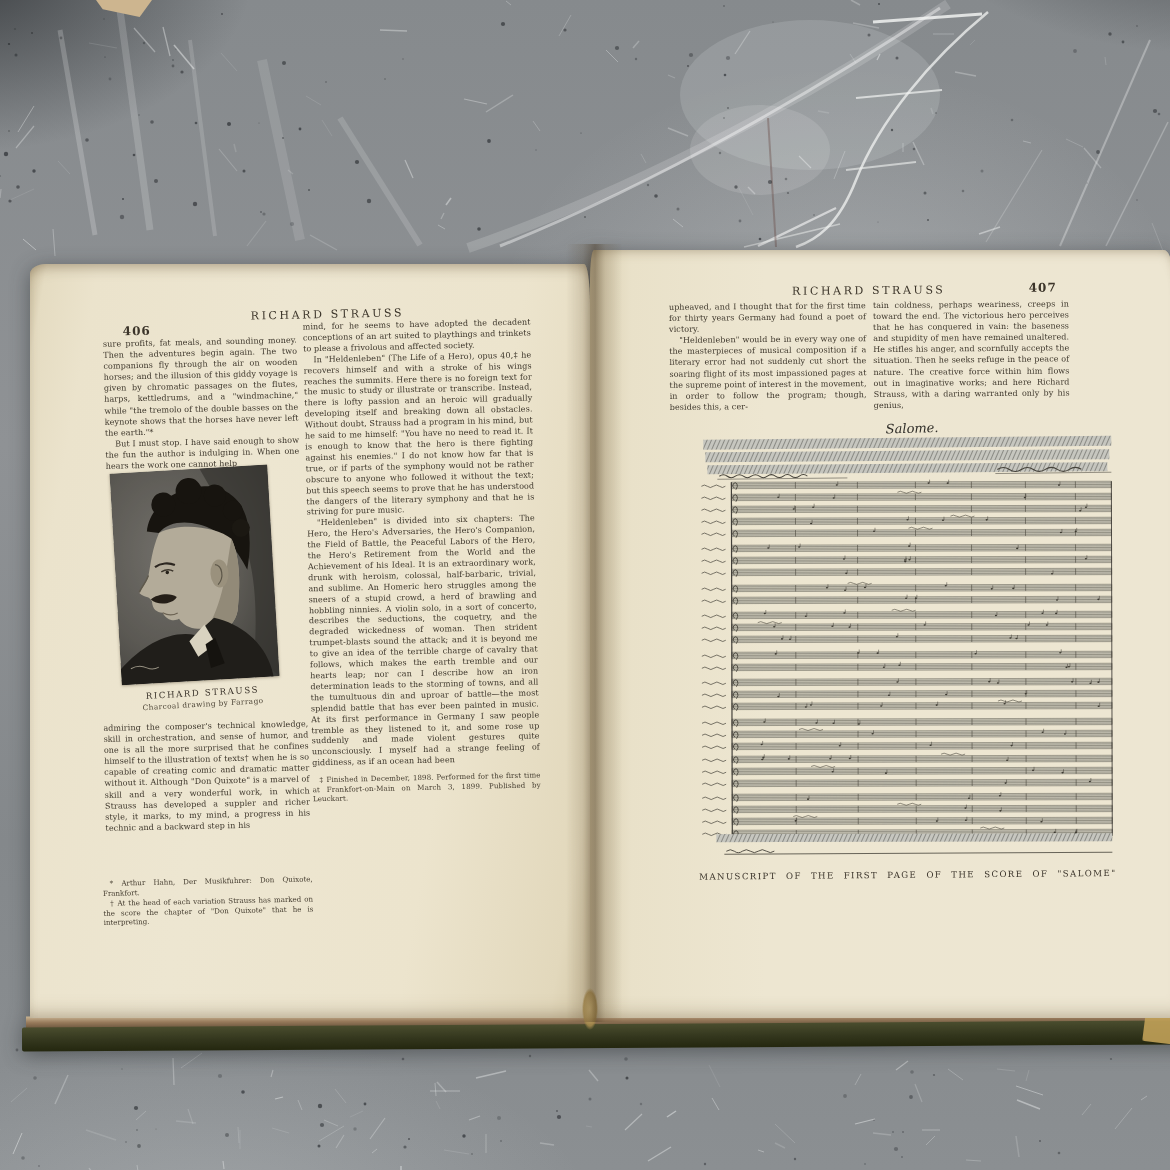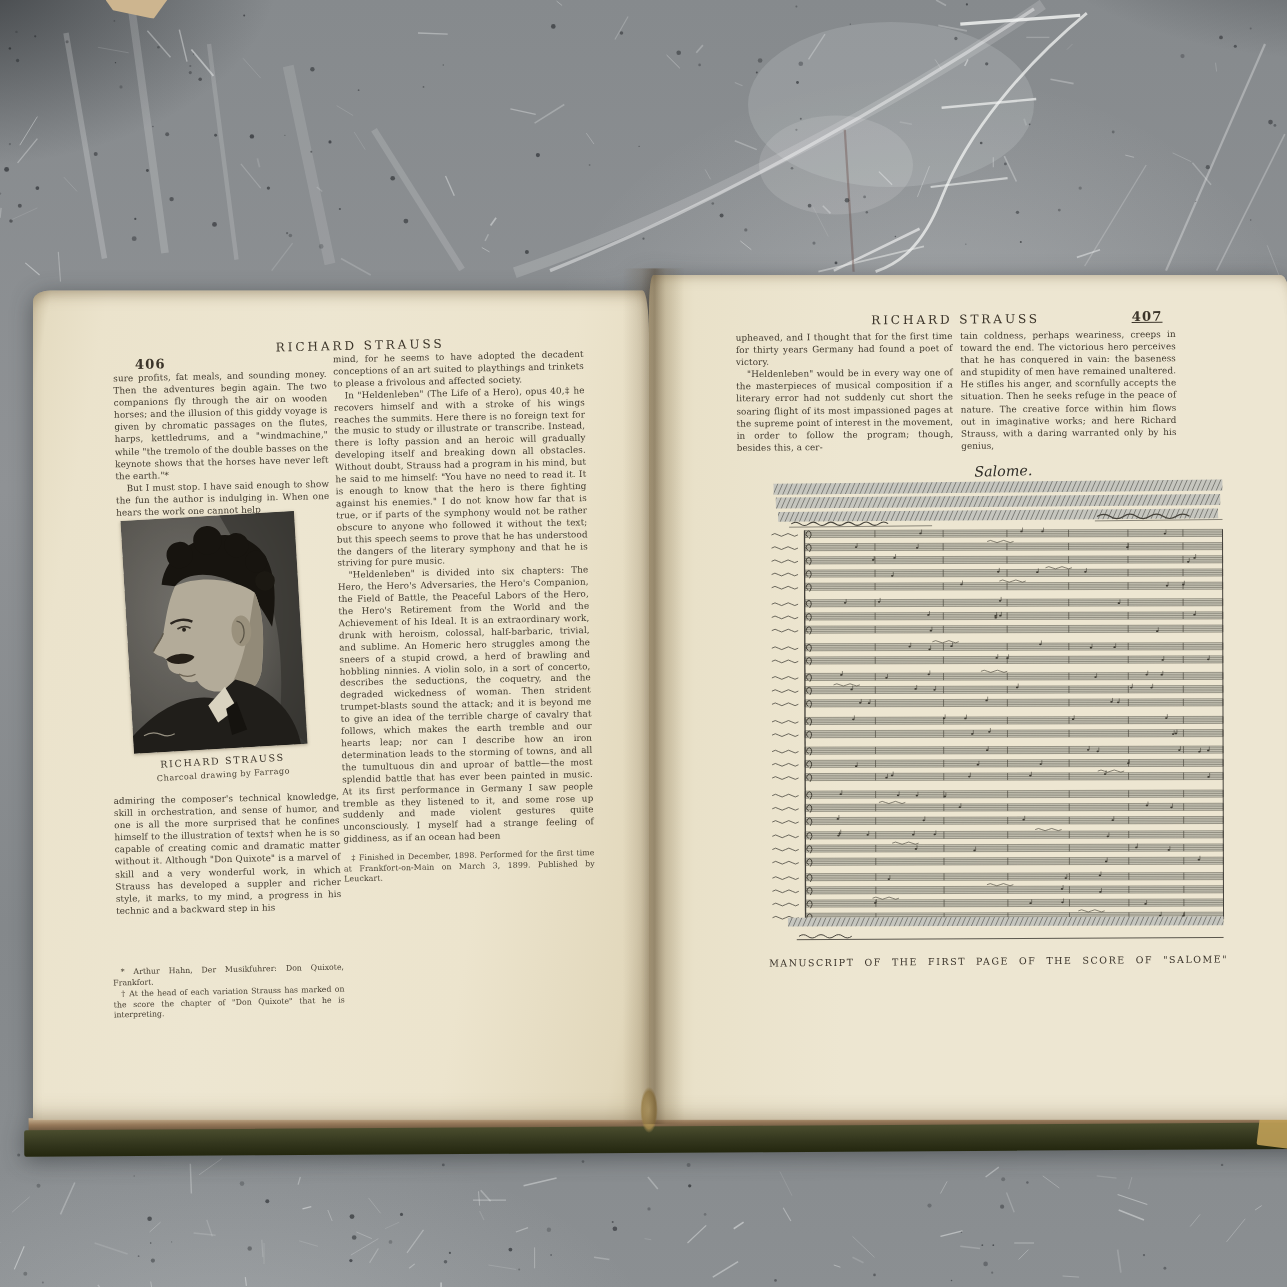--- a/index.html
+++ b/index.html
@@ -422,21 +422,21 @@
       <div class="bt c2" style="left:284px;top:78px;width:228px;">
         <p>mind, for he seems to have adopted the decadent conceptions of an art suited to playthings and trinkets to please a frivolous and affected society.</p>
         <p>In "Heldenleben" (The Life of a Hero), opus 40,‡ he recovers himself and with a stroke of his wings reaches the summits. Here there is no foreign text for the music to study or illustrate or transcribe. Instead, there is lofty passion and an heroic will gradually developing itself and breaking down all obstacles. Without doubt, Strauss had a program in his mind, but he said to me himself: "You have no need to read it. It is enough to know that the hero is there fighting against his enemies." I do not know how far that is true, or if parts of the symphony would not be rather obscure to anyone who followed it without the text; but this speech seems to prove that he has understood the dangers of the literary symphony and that he is striving for pure music.</p>
         <p>"Heldenleben" is divided into six chapters: The Hero, the Hero's Adversaries, the Hero's Companion, the Field of Battle, the Peaceful Labors of the Hero, the Hero's Retirement from the World and the Achievement of his Ideal. It is an extraordinary work, drunk with heroism, colossal, half-barbaric, trivial, and sublime. An Homeric hero struggles among the sneers of a stupid crowd, a herd of brawling and hobbling ninnies. A violin solo, in a sort of concerto, describes the seductions, the coquetry, and the degraded wickedness of woman. Then strident trumpet-blasts sound the attack; and it is beyond me to give an idea of the terrible charge of cavalry that follows, which makes the earth tremble and our hearts leap; nor can I describe how an iron determination leads to the storming of towns, and all the tumultuous din and uproar of battle—the most splendid battle that has ever been painted in music. At its first performance in Germany I saw people tremble as they listened to it, and some rose up suddenly and made violent gestures quite unconsciously. I myself had a strange feeling of giddiness, as if an ocean had been</p>
         <div class="fn3">‡ Finished in December, 1898. Performed for the first time at Frankfort-on-Main on March 3, 1899. Published by Leuckart.</div>
       </div>
     </div>
 
     <div class="rp-content">
       <div class="runhead" style="left:726px;top:40px;width:240px;">RICHARD STRAUSS</div>
-      <div class="pageno" style="left:1006px;top:38px;text-decoration:underline;">407</div>
+      <div class="pageno" style="left:1006px;top:38px;">407</div>
 
       <div class="bt" style="left:646px;top:56px;width:197px;">
         <p>upheaved, and I thought that for the first time for thirty years Germany had found a poet of victory.</p>
         <p>"Heldenleben" would be in every way one of the masterpieces of musical composition if a literary error had not suddenly cut short the soaring flight of its most impassioned pages at the supreme point of interest in the movement, in order to follow the program; though, besides this, a cer-</p>
       </div>
       <div class="bt" style="left:850px;top:56px;width:196px;">
         <p>tain coldness, perhaps weariness, creeps in toward the end. The victorious hero perceives that he has conquered in vain: the baseness and stupidity of men have remained unaltered. He stifles his anger, and scornfully accepts the situation. Then he seeks refuge in the peace of nature. The creative force within him flows out in imaginative works; and here Richard Strauss, with a daring warranted only by his genius,</p>
       </div>
 
       <div class="ms-fig">

